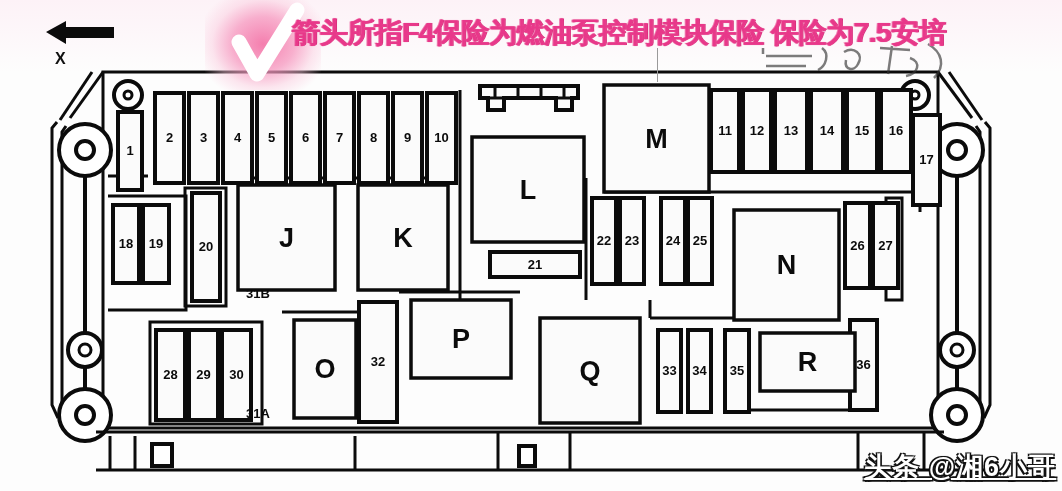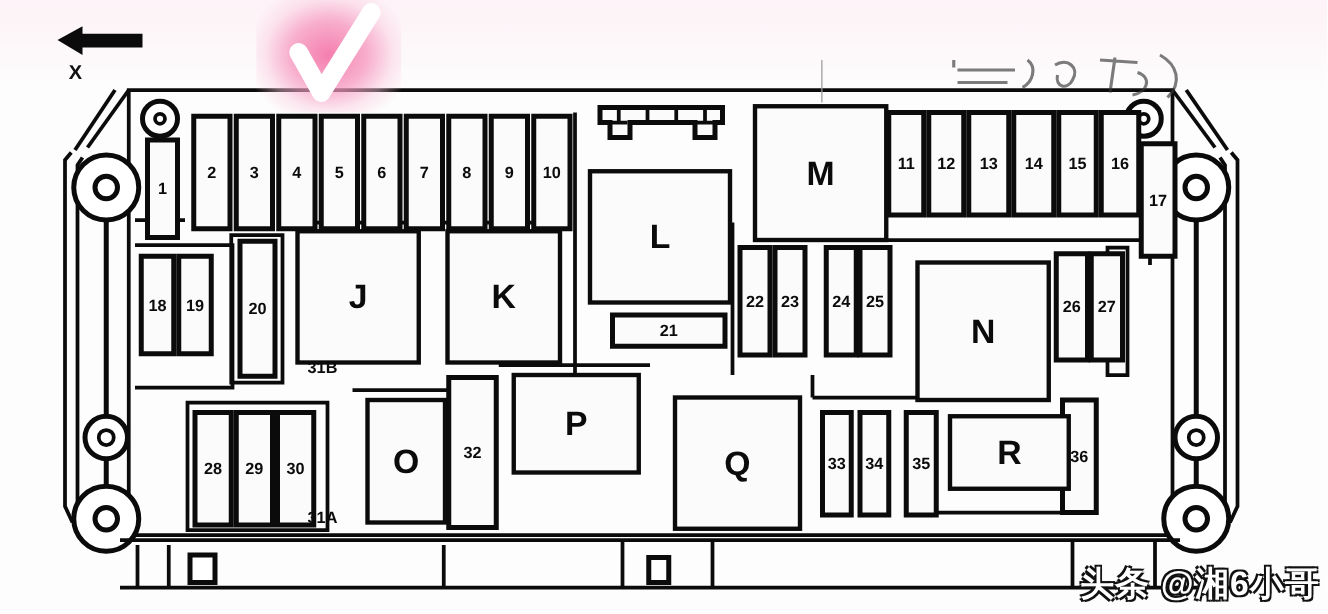--- a/index.html
+++ b/index.html
@@ -75,20 +75,21 @@
   .watermark{
     position:absolute;right:6px;bottom:6px;
     font-size:27px;font-weight:bold;color:#fff;
     text-shadow:
       -1.5px -1.5px 0 #111, 1.5px -1.5px 0 #111,
       -1.5px  1.5px 0 #111, 1.5px  1.5px 0 #111,
        0 0 2px #111;
     letter-spacing:1px;
     z-index:9;
     white-space:nowrap;
+    text-decoration:underline;
   }
 </style>
 </head>
 <body>
 
 <div id="root">
 
   <div class="pink-wash"></div>
 
   <svg id="diagram" width="1062" height="491" viewBox="0 0 1062 491">
@@ -376,15 +377,16 @@
   <div class="pink-glow"></div>
   <svg class="check-svg" width="118" height="98">
     <path d="M34,46 L52,78 L92,14" stroke="#ffffff" stroke-width="15" stroke-linecap="round" stroke-linejoin="round" fill="none"></path>
   </svg>
 
   <svg class="arrow-svg" width="76" height="30">
     <path d="M2,14 L22,3 L22,9 L70,9 L70,20 L22,20 L22,26 Z" fill="#0b0b0b"></path>
   </svg>
   <div class="x-label">X</div>
 
+  <div class="hdr-title">箭头所指F4保险为燃油泵控制模块保险 保险为7.5安培</div>
 
   <div class="watermark">头条 @湘6小哥</div>
 </div>
 
 </body></html>

